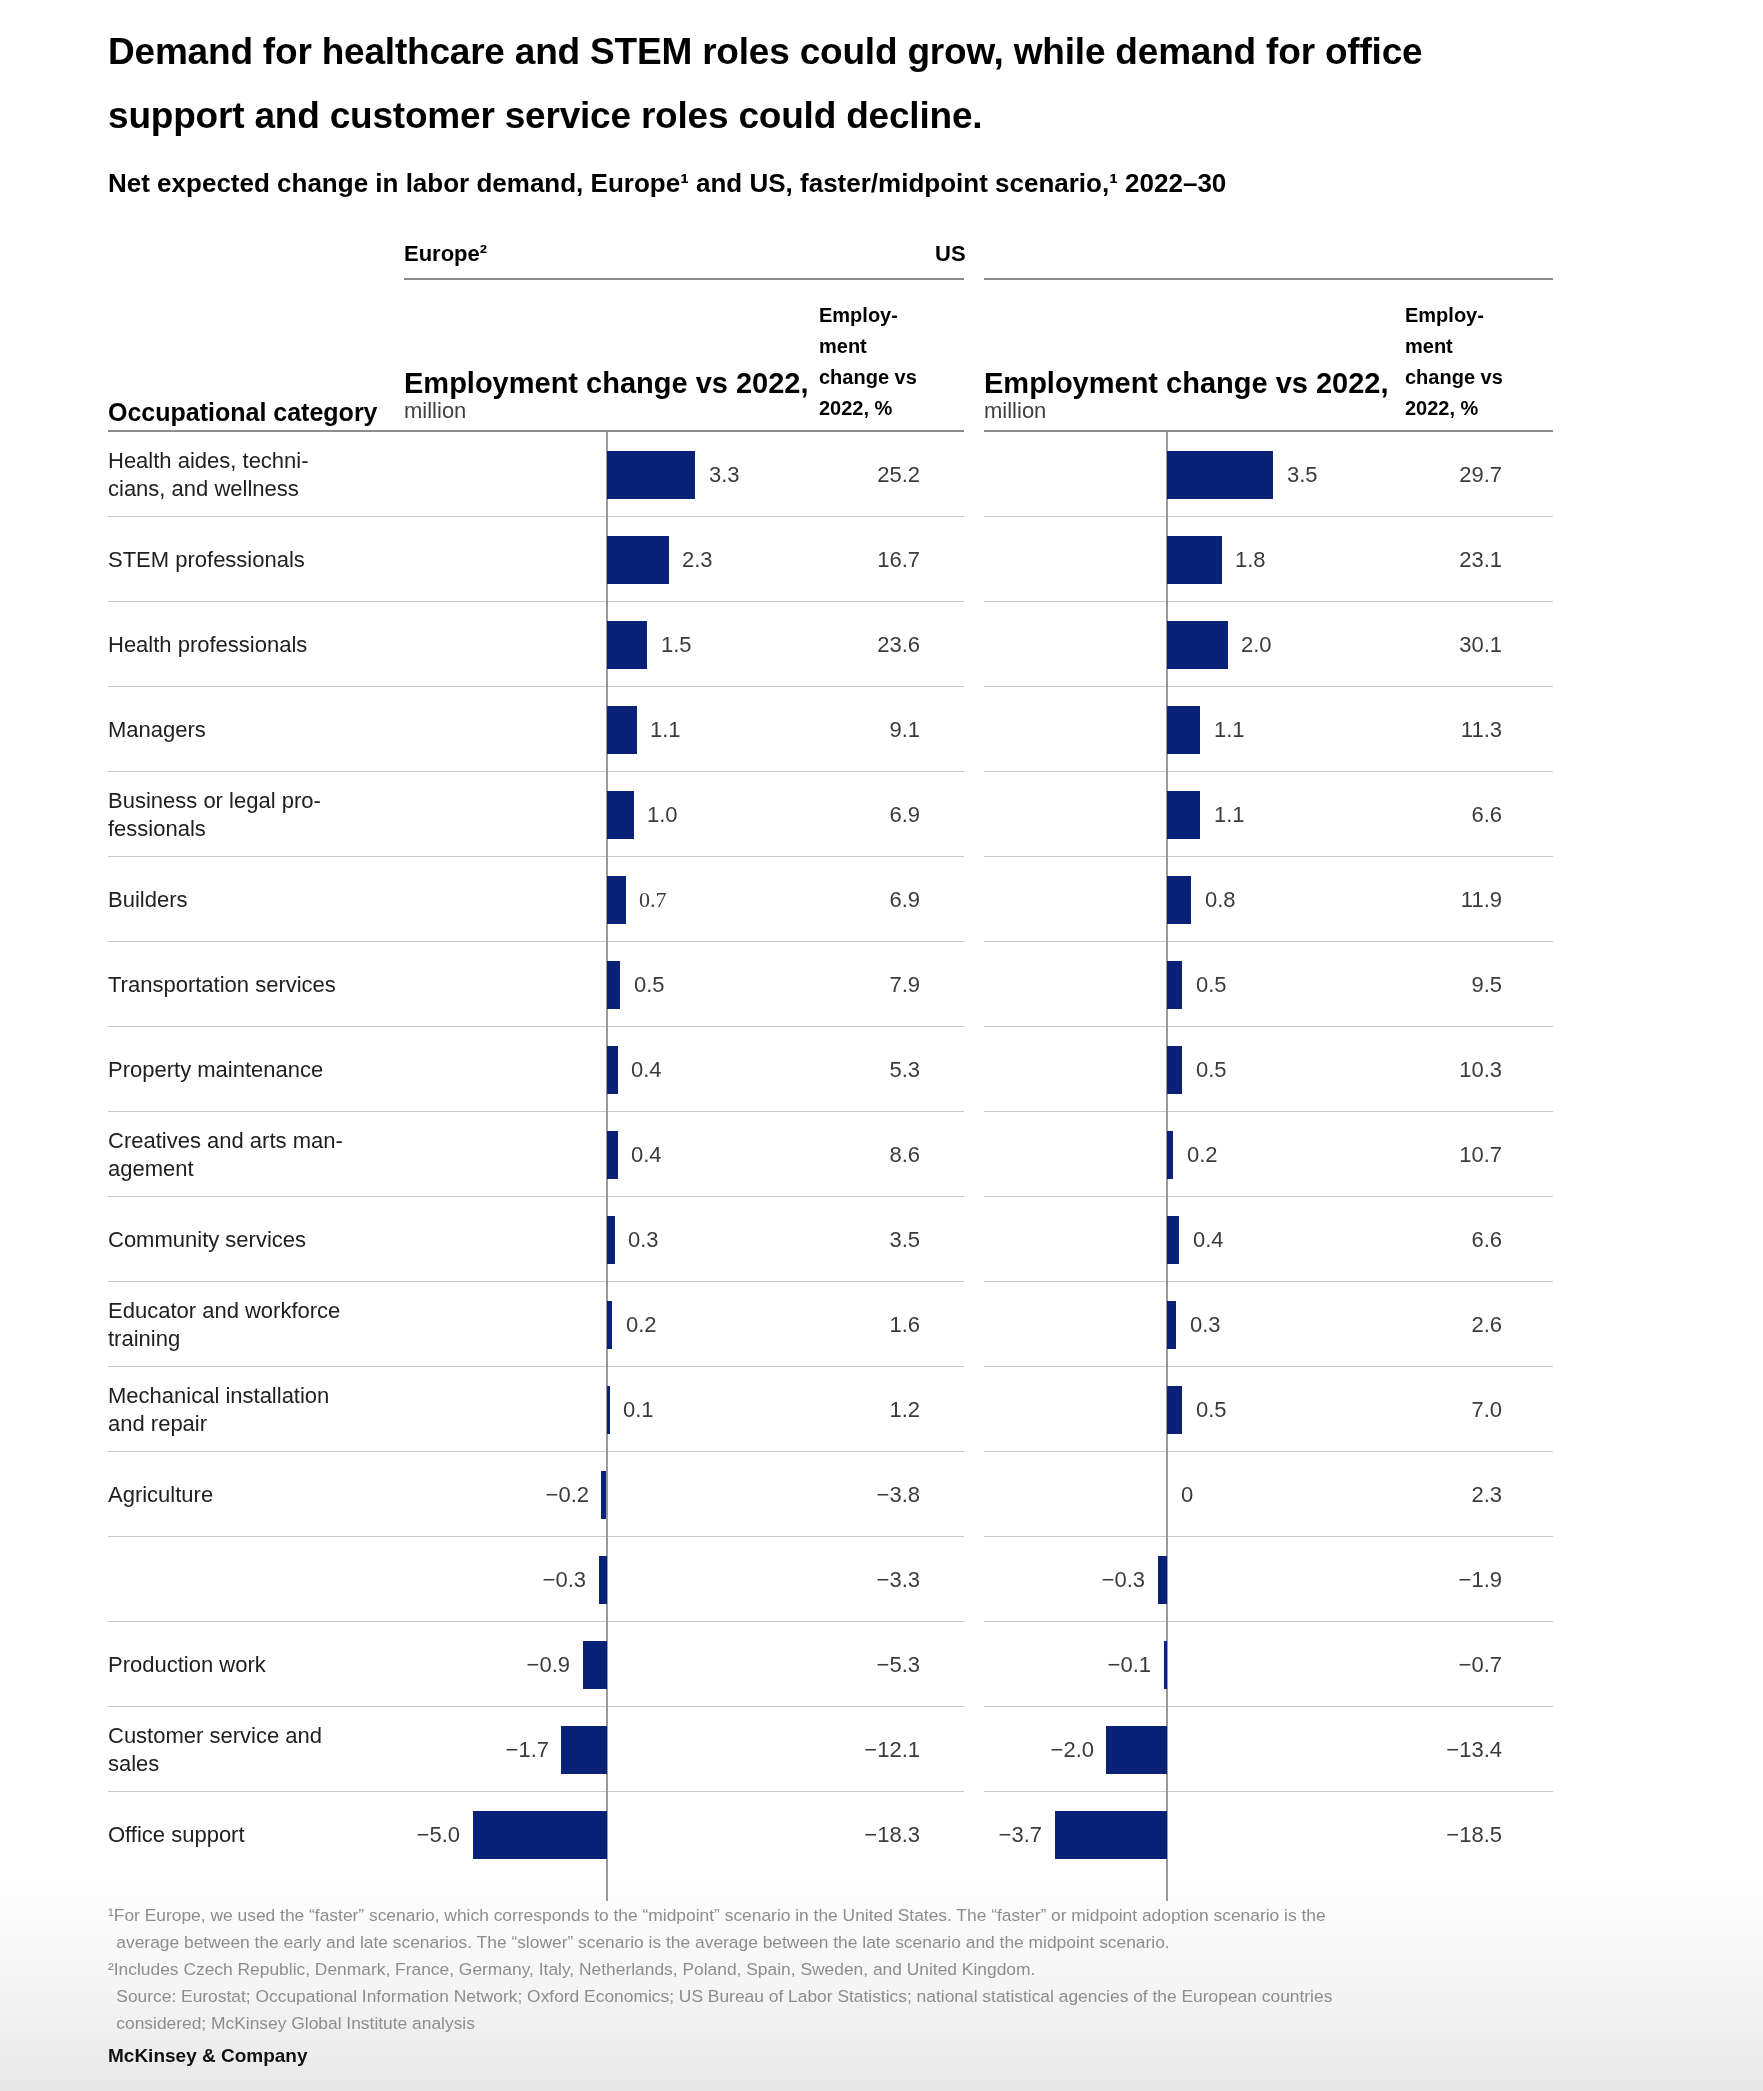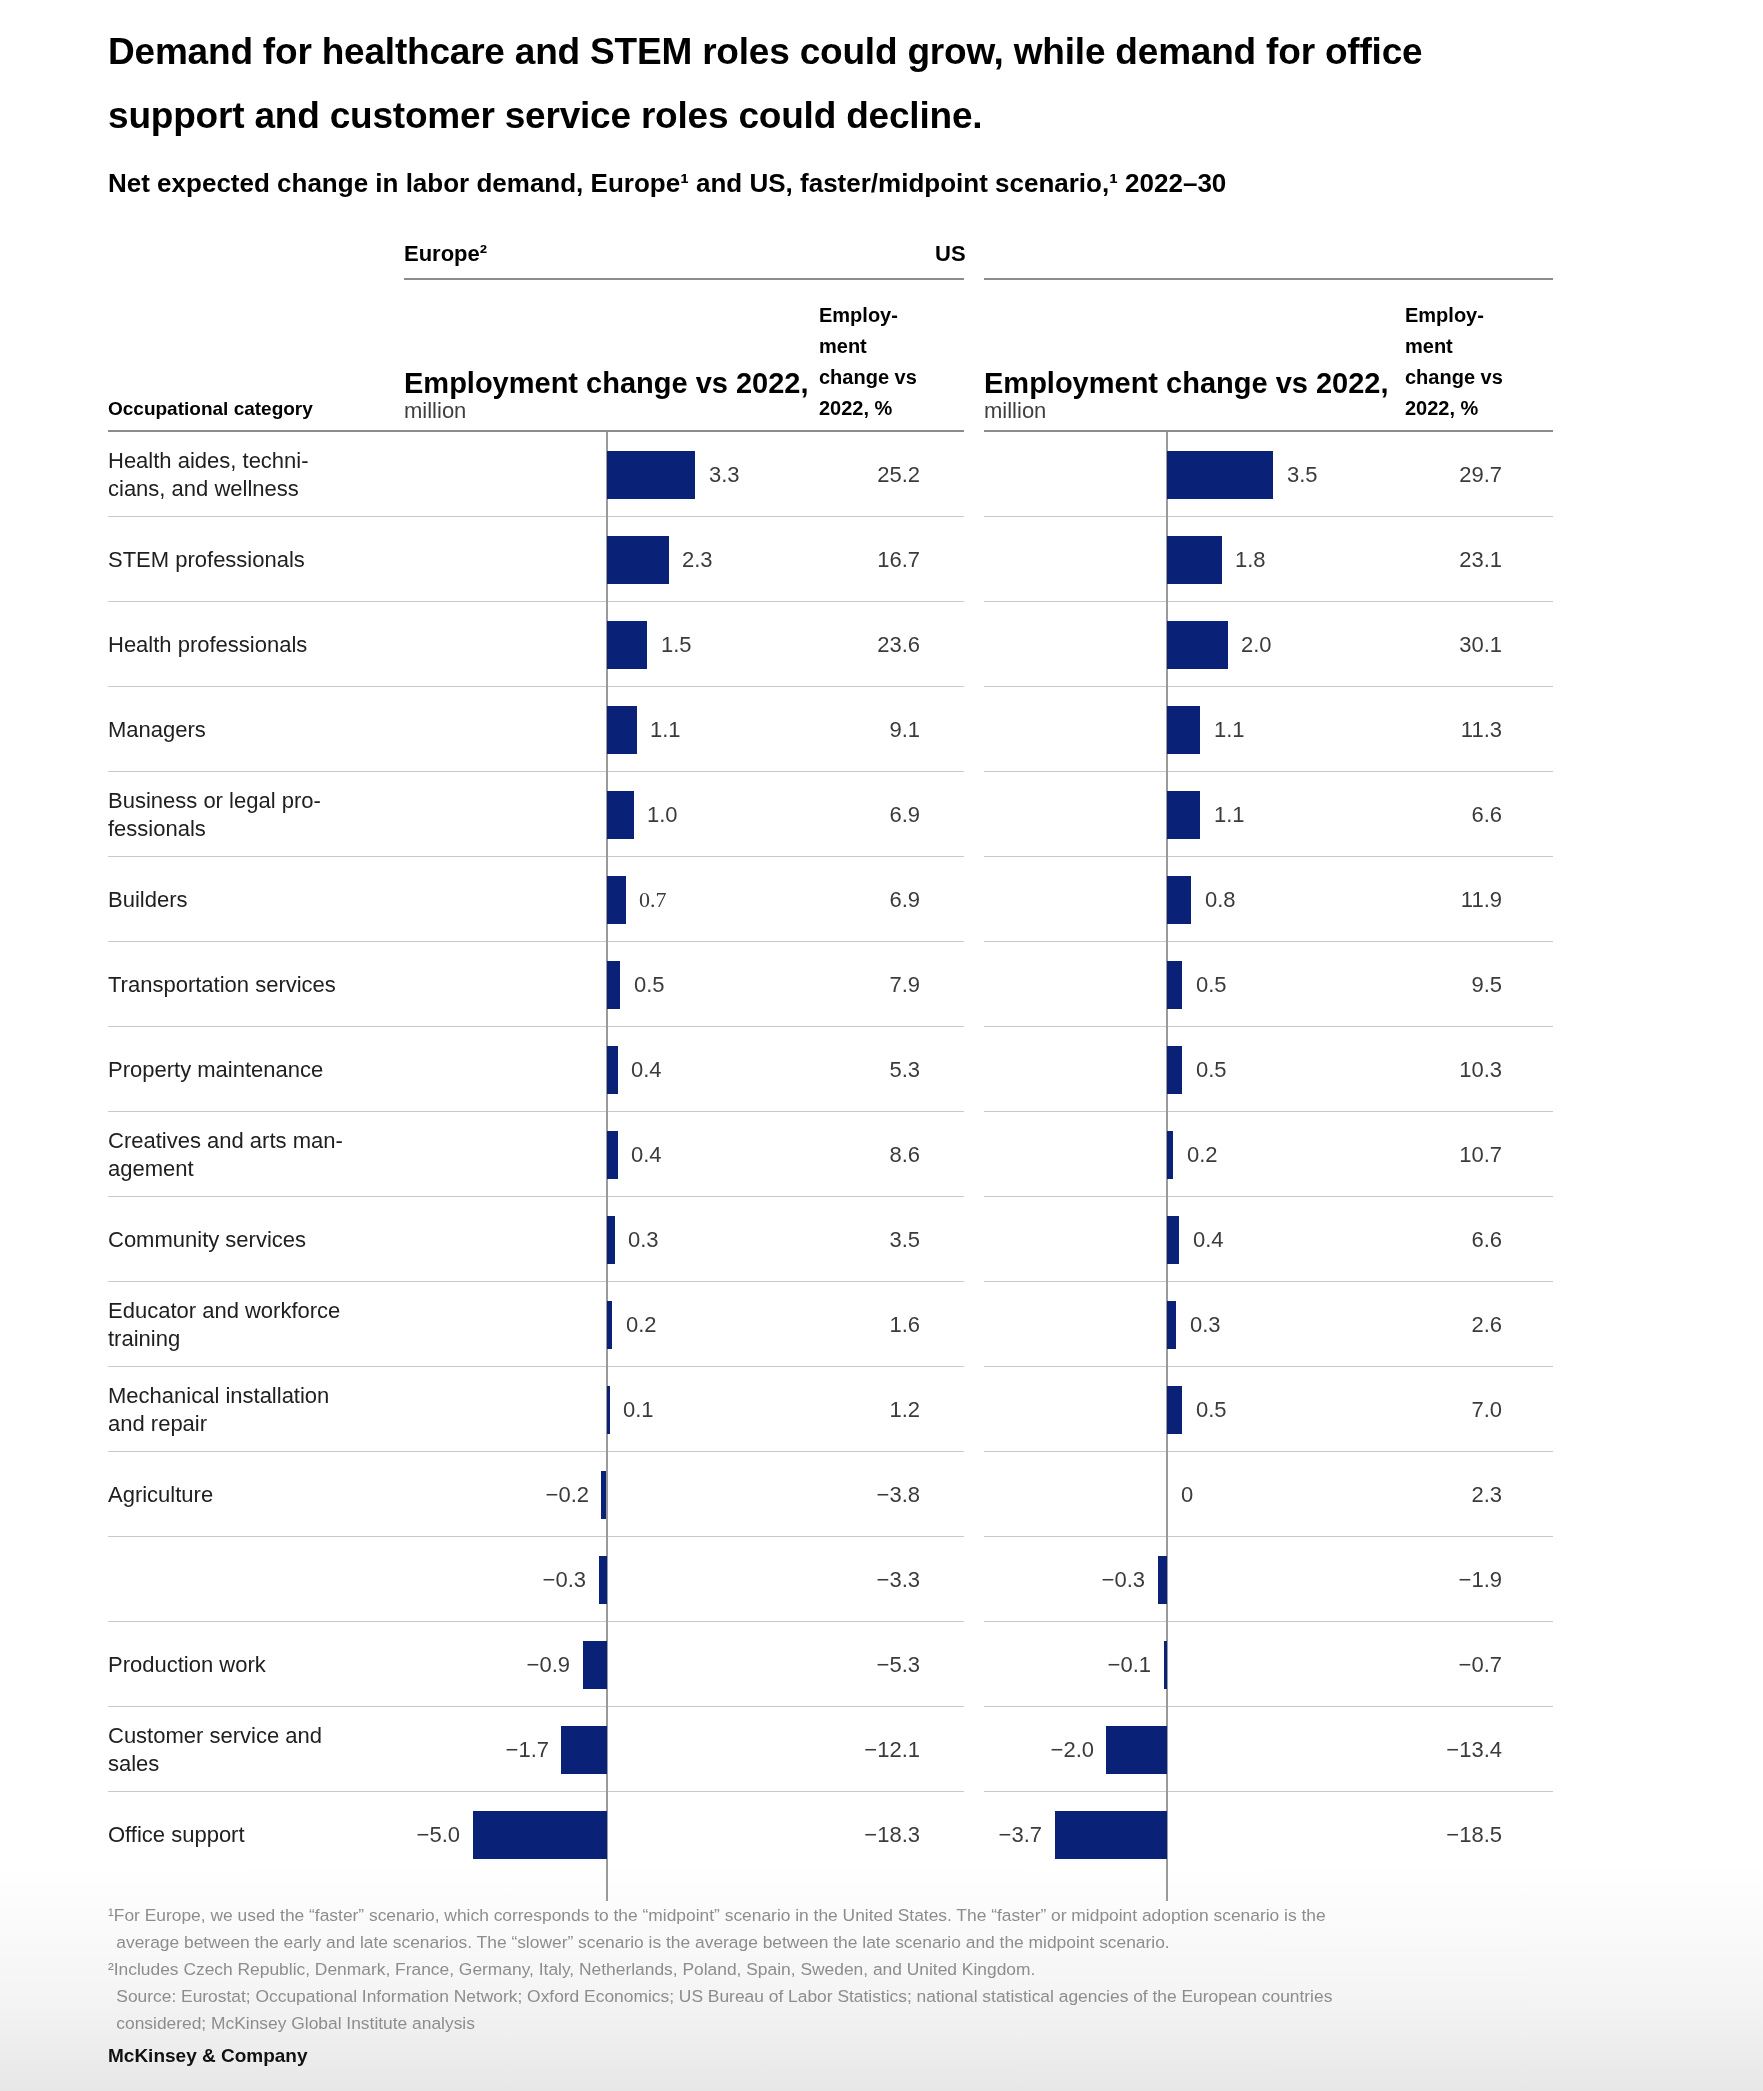--- a/index.html
+++ b/index.html
@@ -5,21 +5,21 @@
   html,body{margin:0;padding:0;background:#fff;}
   .page{position:relative;width:1763px;height:2092px;background:#fff;overflow:hidden;
         font-family:"Liberation Sans",sans-serif;color:#000;}
   .title{position:absolute;left:108px;top:20px;font-size:37px;line-height:64px;font-weight:bold;
          letter-spacing:-0.2px;white-space:pre-line;}
   .subtitle{position:absolute;left:108px;top:168px;font-size:26px;font-weight:bold;}
   .ghead{position:absolute;top:241px;font-size:22px;font-weight:bold;}
   .ghead.eu{left:404px;} .ghead.us{left:935px;}
   .grule{position:absolute;top:278px;height:1.8px;background:var(--rule,#8c8c8c);}
   .grule.eu{left:404px;width:560px;} .grule.us{left:984px;width:569px;}
-  .occ{position:absolute;left:108px;top:398px;font-size:19px;font-weight:bold;}
+  .occ{position:absolute;left:108px;top:398px;font-size:25px;font-weight:bold;}
   .colbold{position:absolute;top:367px;font-size:29px;font-weight:bold;}
   .colbold.eu{left:404px;} .colbold.us{left:984px;}
   .colunit{position:absolute;top:398px;font-size:22px;color:#3f3f3f;}
   .colunit.eu{left:404px;} .colunit.us{left:984px;}
   .colpct{position:absolute;top:300px;font-size:20px;font-weight:bold;line-height:31px;white-space:pre-line;}
   .colpct.eu{left:819px;} .colpct.us{left:1405px;}
   .hrule{position:absolute;top:430px;height:1.8px;background:var(--rule,#8c8c8c);}
   .hrule.l{left:108px;width:856px;} .hrule.r{left:984px;width:569px;}
   .axis{position:absolute;top:432px;height:1469px;width:1.8px;background:var(--axis,#9a9a9a);z-index:1;}
   .axis.eu{left:606px;} .axis.us{left:1166px;}

